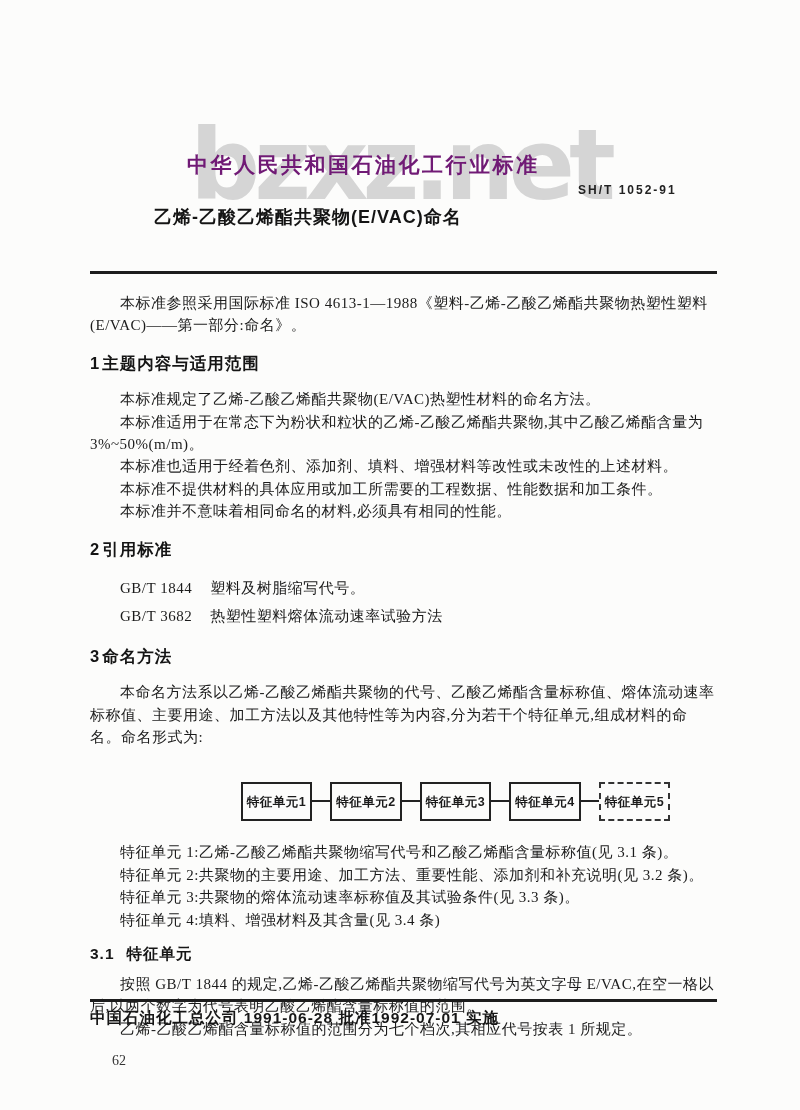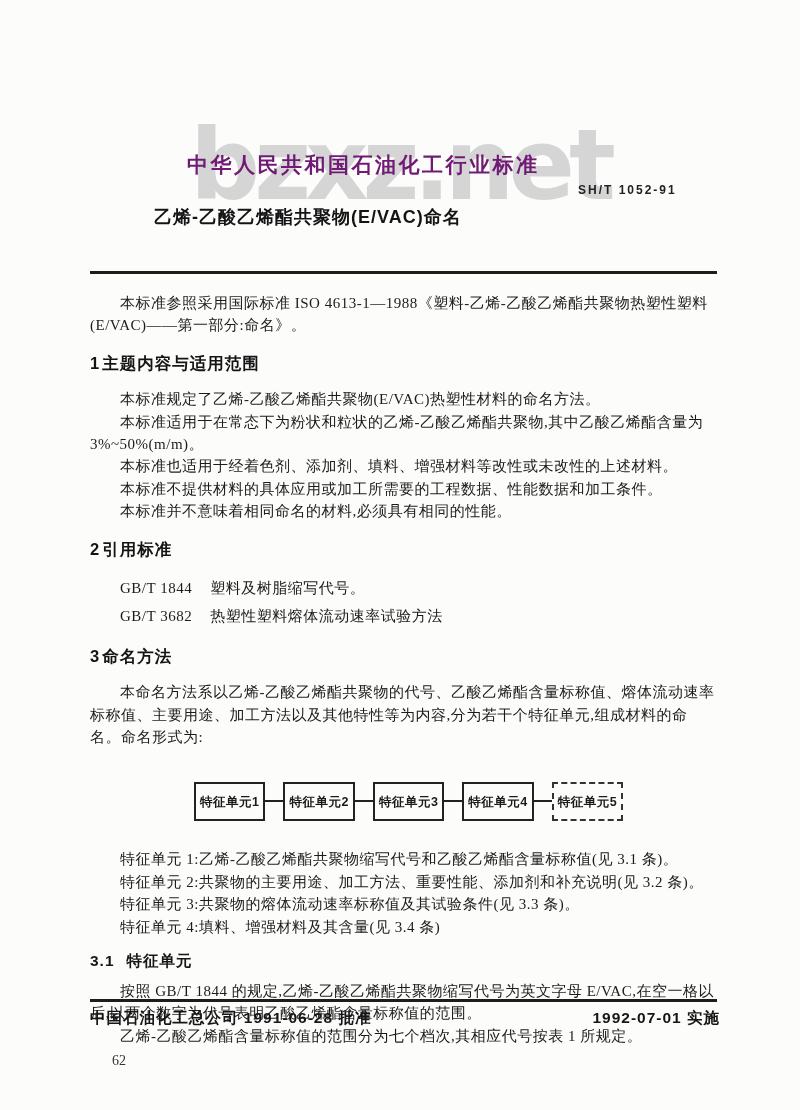--- a/index.html
+++ b/index.html
@@ -62,40 +62,41 @@
     font-family:"Liberation Sans", sans-serif;
     font-weight:bold; font-size:15.5px; letter-spacing:1px;
     color:#161616; margin:12px 0 7px;
   }
   .sub-h .sec-title { margin-left:12px; }
   .ref-line { text-indent:2em; line-height:28px; }
   .ref-title { margin-left:18px; }
   .diagram {
     display:flex; align-items:center;
     margin:33px 0 0 104px;
+    justify-content:center;
   }
   .unit-box {
     border:2px solid #222;
     padding:7px 4px 6px;
     font-family:"Liberation Sans", sans-serif;
     font-weight:bold; font-size:12.5px; letter-spacing:0.5px;
     white-space:nowrap; color:#1a1a1a;
     background:transparent;
   }
   .unit-box.dashed { border-style:dashed; border-color:#333; }
   .connector { width:18px; height:2px; background:#222; flex:0 0 auto; }
-  .notes { margin-top:27px; }
+  .notes { margin-top:20px; }
   .notes p { text-indent:2em; line-height:22.6px; }
   .rule-bottom {
     position:absolute; left:90px; top:999px;
     width:627px; height:3px; background:#1d1d1d; z-index:1;
   }
   .footer-row {
     position:absolute; left:90px; top:1008px; width:630px;
-    display:flex; justify-content:space-between; align-items:baseline;
+    display:flex; justify-content:flex-start; align-items:baseline;
     font-family:"Liberation Sans", sans-serif;
     font-weight:bold; font-size:15.5px; letter-spacing:1px;
     color:#161616; z-index:1;
   }
   .page-num {
     position:absolute; left:112px; top:1053px;
     font-size:14px; color:#333; z-index:1;
   }
 </style>
 </head>

